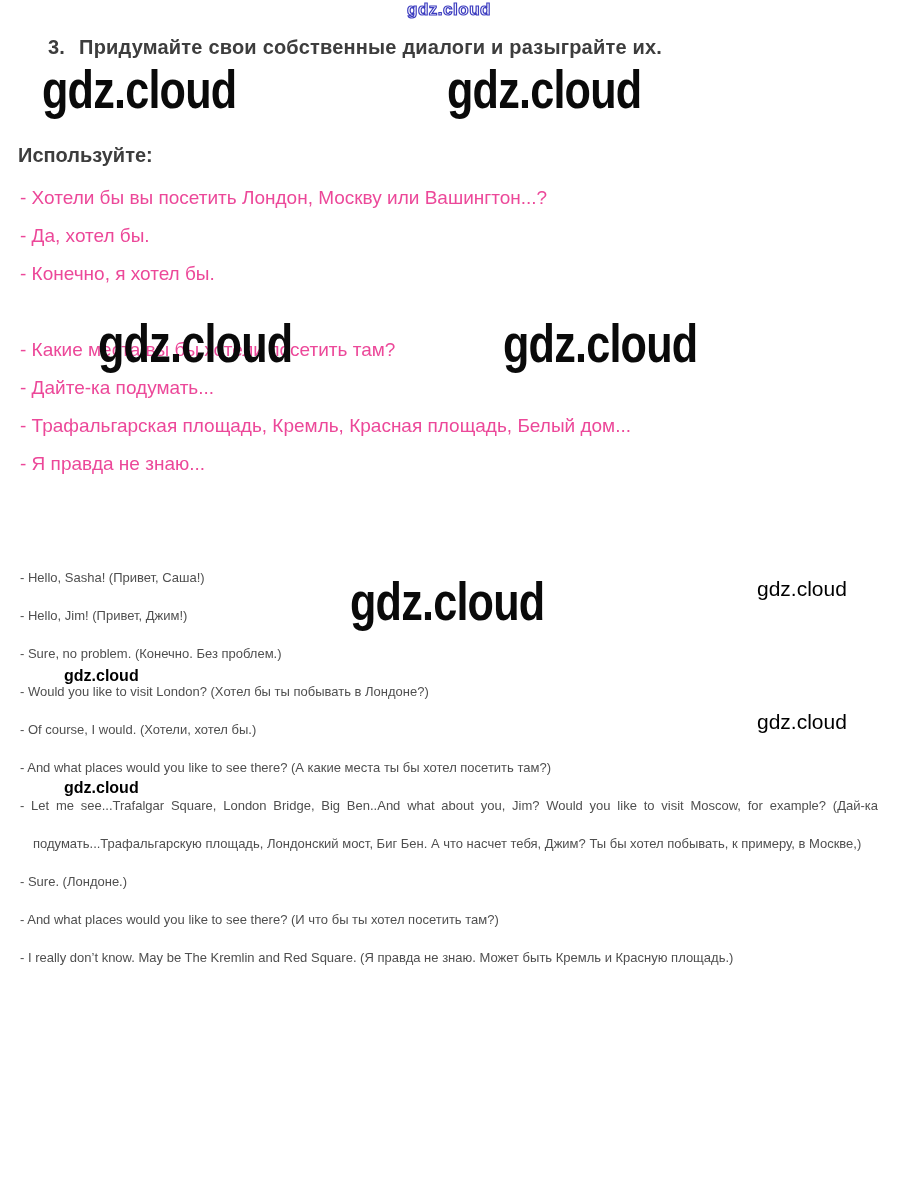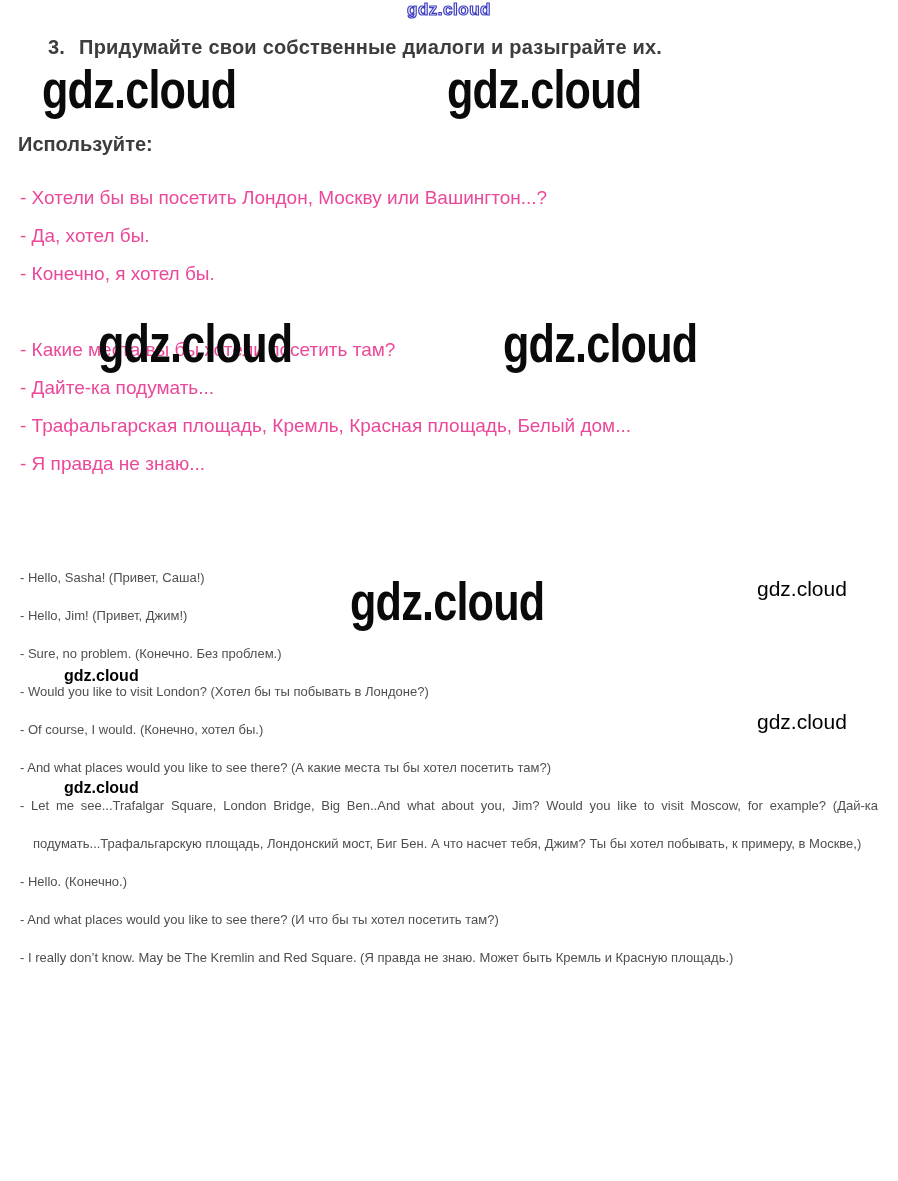--- a/index.html
+++ b/index.html
@@ -13,21 +13,21 @@
     color:#4f4f4f;
   }
   
   .task-header{
     position:absolute; top:34px; left:48px;
     display:flex; gap:14px;
     font-size:20px; line-height:26px; font-weight:bold; color:#3d3d3d;
     letter-spacing:0.2px;
   }
   .use-heading{
-    position:absolute; top:131px; left:18px;
+    position:absolute; top:142px; left:18px;
     font-size:20px; line-height:26px; font-weight:bold; color:#3d3d3d;
   }
   .hints-block{
     position:absolute; top:179px; left:20px; width:858px;
     font-size:19px; line-height:38px; color:#ec4899;
   }
   .hints-block .line{padding-left:13px; text-indent:-13px;}
   .hints-block .line.after-gap{margin-top:38px;}
   .dialogue-block{
     position:absolute; top:559px; left:20px; width:858px;
@@ -94,21 +94,21 @@
     <div class="line">- Дайте-ка подумать...</div>
     <div class="line">- Трафальгарская площадь, Кремль, Красная площадь, Белый дом...</div>
     <div class="line">- Я правда не знаю...</div>
   </div>
 
   <div class="dialogue-block">
     <div class="line">- Hello, Sasha! (Привет, Саша!)</div>
     <div class="line">- Hello, Jim! (Привет, Джим!)</div>
     <div class="line">- Sure, no problem. (Конечно. Без проблем.)</div>
     <div class="line">- Would you like to visit London? (Хотел бы ты побывать в Лондоне?)</div>
-    <div class="line">- Of course, I would. (Конечно, хотел бы.)</div>
+    <div class="line">- Of course, I would. (Хотели, хотел бы.)</div>
     <div class="line">- And what places would you like to see there? (А какие места ты бы хотел посетить там?)</div>
     <div class="line">- Let me see...Trafalgar Square, London Bridge, Big Ben..And what about you, Jim? Would you like to visit Moscow, for example? (Дай-ка подумать...Трафальгарскую площадь, Лондонский мост, Биг Бен. А что насчет тебя, Джим? Ты бы хотел побывать, к примеру, в Москве,)</div>
-    <div class="line">- Hello. (Конечно.)</div>
+    <div class="line">- Sure. (Лондоне.)</div>
     <div class="line">- And what places would you like to see there? (И что бы ты хотел посетить там?)</div>
     <div class="line">- I really don’t know. May be The Kremlin and Red Square. (Я правда не знаю. Может быть Кремль и Красную площадь.)</div>
   </div>
 
 </div>
 
 </body></html>

